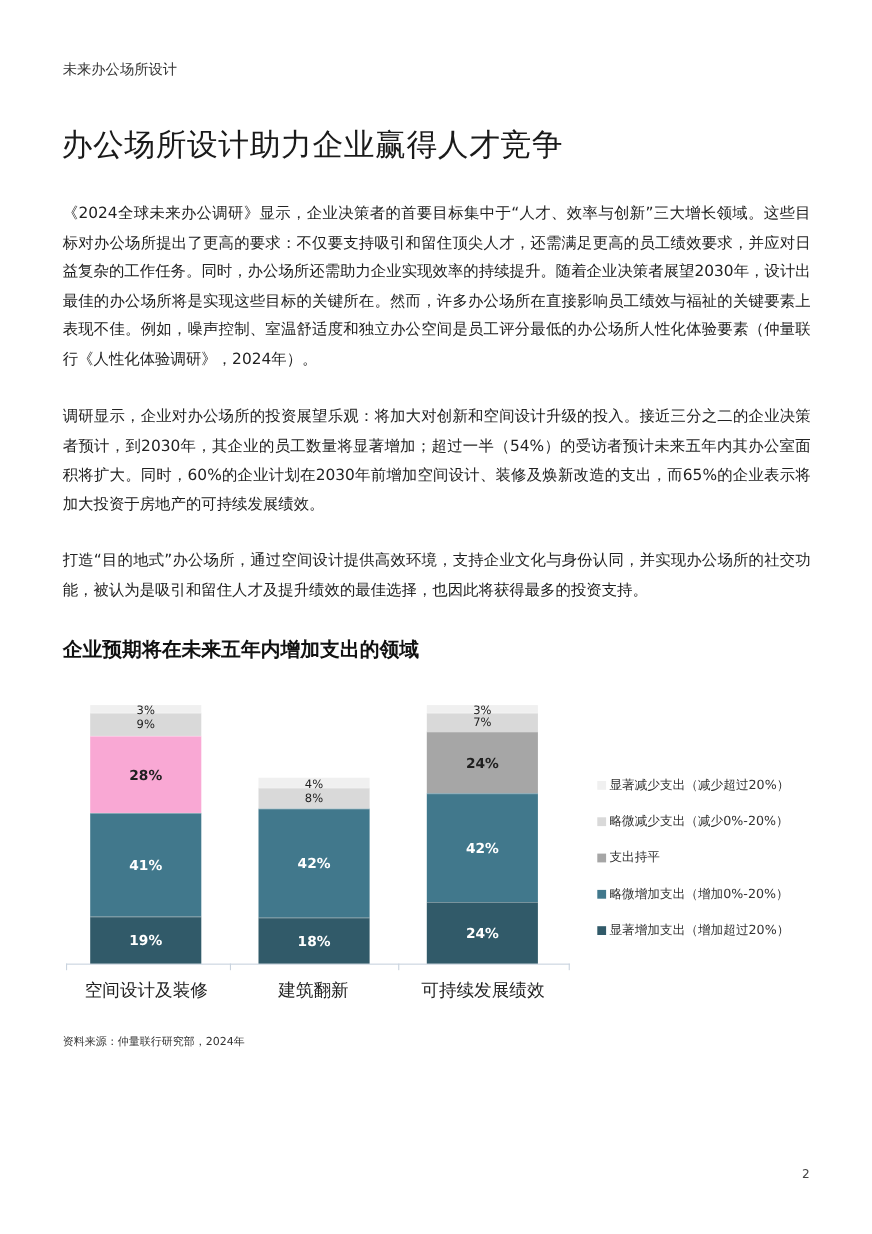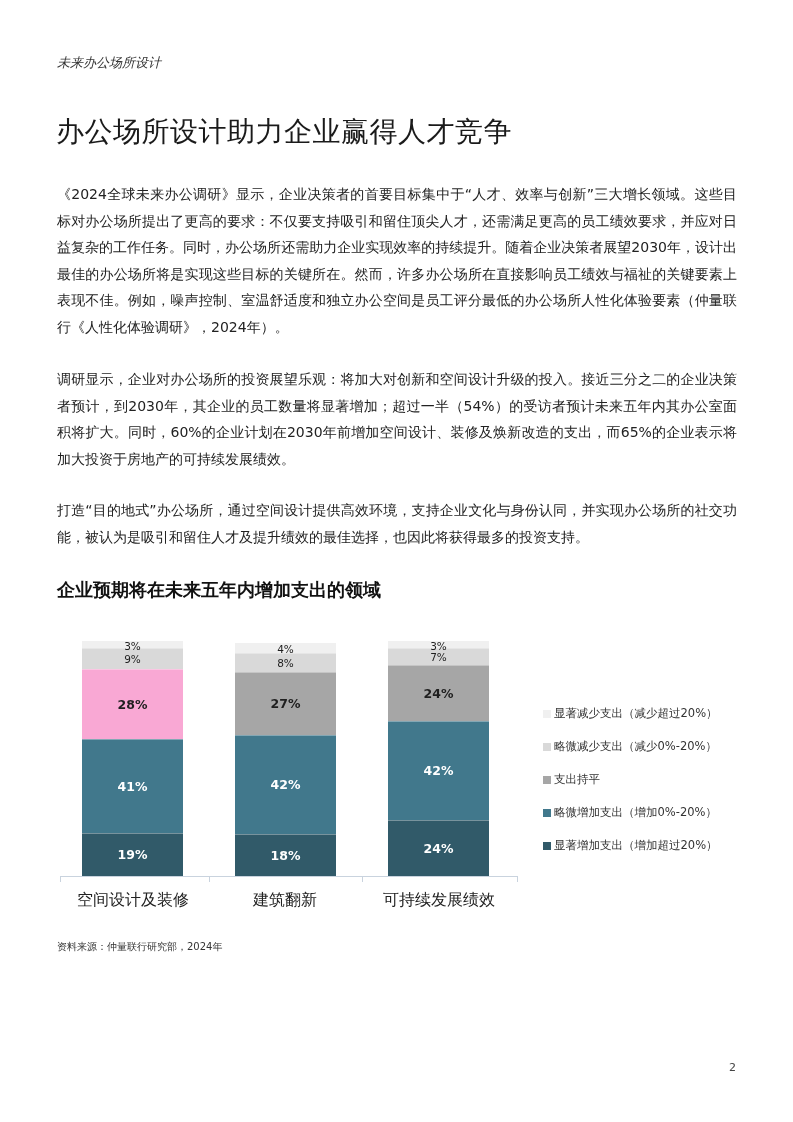--- a/index.html
+++ b/index.html
@@ -1,19 +1,19 @@
 <!DOCTYPE html>
 <html><head>
 <meta charset="utf-8">
 <style>
   * { box-sizing: border-box; margin: 0; padding: 0; }
   html, body { width: 793px; height: 1122px; background: #ffffff; }
   body { position: relative; font-family: "DejaVu Sans", "Liberation Sans", sans-serif; color: #1f1f1f; overflow: hidden; }
 
-  .running-header { position: absolute; left: 57px; top: 54px; font-size: 13px; color: #333333; font-style: italic; }
+  .running-header { position: absolute; left: 57px; top: 54px; font-size: 13px; color: #333333; }
   .page-title { position: absolute; left: 56px; top: 113px; font-size: 28px; font-weight: normal; color: #1a1a1a; letter-spacing: 0.5px; }
 
   .para { position: absolute; left: 57px; width: 680px; font-size: 14px; line-height: 26.5px; color: #222222; text-align: justify; }
   .p1 { top: 181px; }
   .p2 { top: 366px; }
   .p3 { top: 497px; }
 
   .chart-title { position: absolute; left: 57px; top: 578px; font-size: 18px; font-weight: bold; color: #111111; }
 
   .chart { position: absolute; left: 0; top: 0; width: 793px; height: 1122px; pointer-events: none; }
@@ -73,23 +73,20 @@
         <span>3%</span>
       </div>
     </div>
     <div class="bar" style="left: 235px; top: 641px; height: 235px;">
       <div class="seg" style="height: 42.3px; background: rgb(49, 90, 105); color: rgb(255, 255, 255);">
         <span>18%</span>
       </div>
       <div class="seg" style="height: 98.7px; background: rgb(65, 120, 140); color: rgb(255, 255, 255);">
         <span>42%</span>
       </div>
-      <div class="seg" style="height: 63.45px; background: rgb(166, 166, 166); color: rgb(31, 31, 31);">
-        <span>27%</span>
-      </div>
       <div class="seg small" style="height: 18.8px; background: rgb(217, 217, 217); color: rgb(31, 31, 31);">
         <span>8%</span>
       </div>
       <div class="seg small top-tiny" style="height: 9.4px; background: rgb(240, 240, 240); color: rgb(31, 31, 31); border-top: none;">
         <span>4%</span>
       </div>
     </div>
     <div class="bar" style="left: 388px; top: 641px; height: 235px;">
       <div class="seg" style="height: 56.4px; background: rgb(49, 90, 105); color: rgb(255, 255, 255);">
         <span>24%</span>

